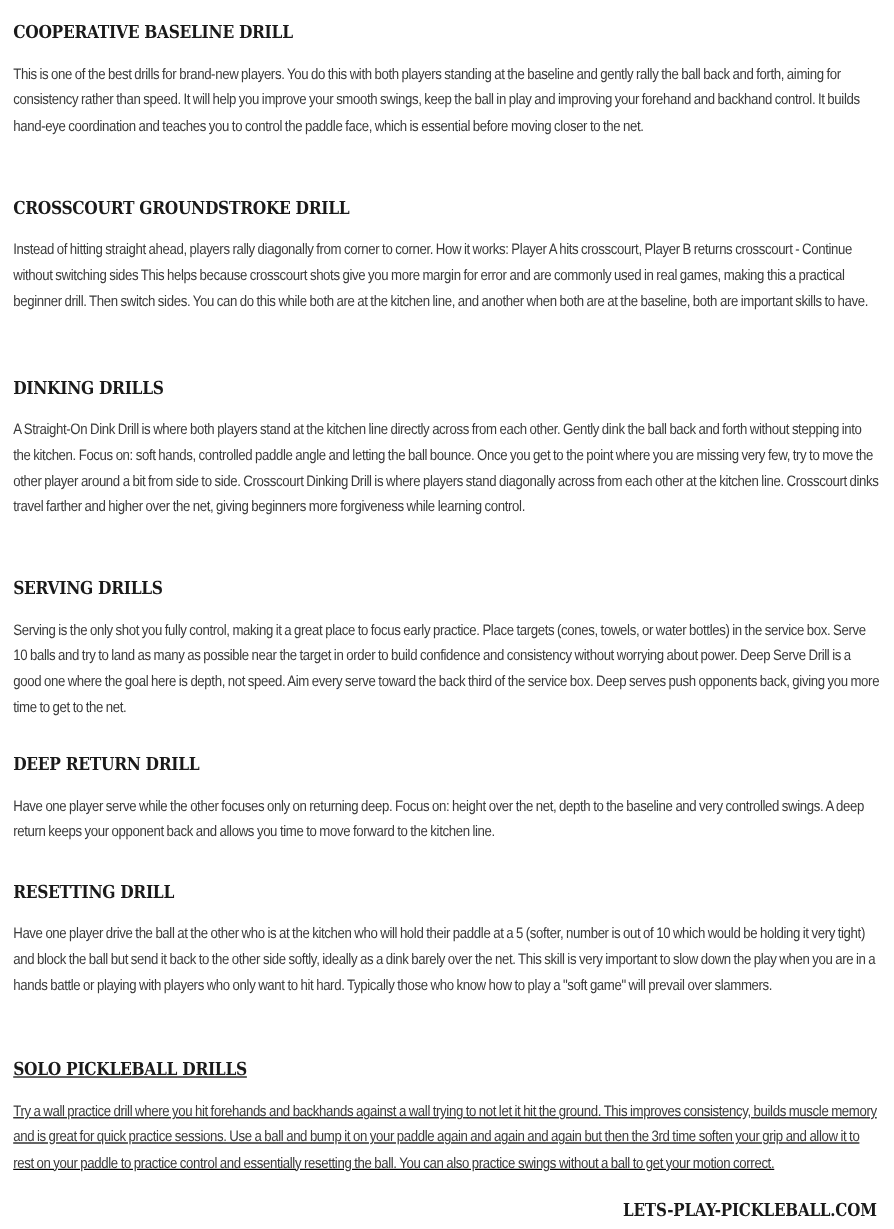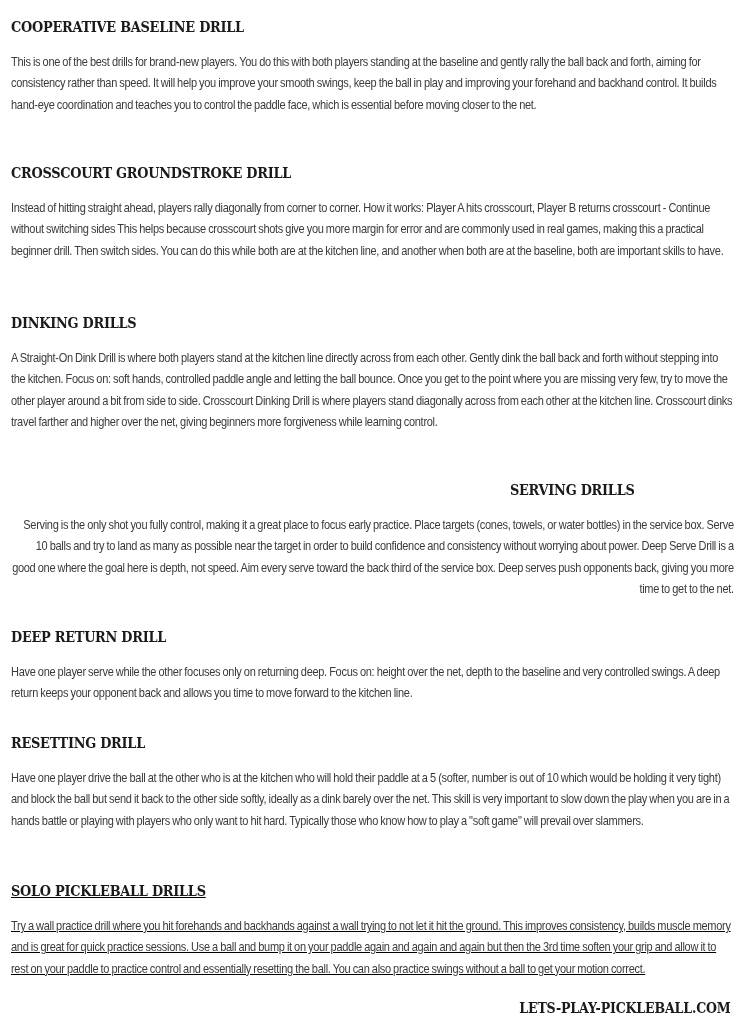--- a/index.html
+++ b/index.html
@@ -75,21 +75,21 @@
   <div class="section" style="top:163px;">
     <h2 class="heading">CROSSCOURT GROUNDSTROKE DRILL</h2>
     <p class="body">Instead of hitting straight ahead, players rally diagonally from corner to corner. How it works: Player A hits crosscourt, Player B returns crosscourt - Continue without switching sides This helps because crosscourt shots give you more margin for error and are commonly used in real games, making this a practical beginner drill. Then switch sides. You can do this while both are at the kitchen line, and another when both are at the baseline, both are important skills to have.</p>
   </div>
 
   <div class="section" style="top:313px;">
     <h2 class="heading">DINKING DRILLS</h2>
     <p class="body">A Straight-On Dink Drill is where both players stand at the kitchen line directly across from each other. Gently dink the ball back and forth without stepping into the kitchen. Focus on: soft hands, controlled paddle angle and letting the ball bounce. Once you get to the point where you are missing very few, try to move the other player around a bit from side to side. Crosscourt Dinking Drill is where players stand diagonally across from each other at the kitchen line. Crosscourt dinks travel farther and higher over the net, giving beginners more forgiveness while learning control.</p>
   </div>
 
-  <div class="section" style="top:480px;text-align:right;">
+  <div class="section" style="top:480px;">
     <h2 class="heading">SERVING DRILLS</h2>
     <p class="body">Serving is the only shot you fully control, making it a great place to focus early practice. Place targets (cones, towels, or water bottles) in the service box. Serve 10 balls and try to land as many as possible near the target in order to build confidence and consistency without worrying about power. Deep Serve Drill is a good one where the goal here is depth, not speed. Aim every serve toward the back third of the service box. Deep serves push opponents back, giving you more time to get to the net.</p>
   </div>
 
   <div class="section" style="top:627px;">
     <h2 class="heading">DEEP RETURN DRILL</h2>
     <p class="body">Have one player serve while the other focuses only on returning deep. Focus on: height over the net, depth to the baseline and very controlled swings. A deep return keeps your opponent back and allows you time to move forward to the kitchen line.</p>
   </div>
 
   <div class="section" style="top:733px;">

